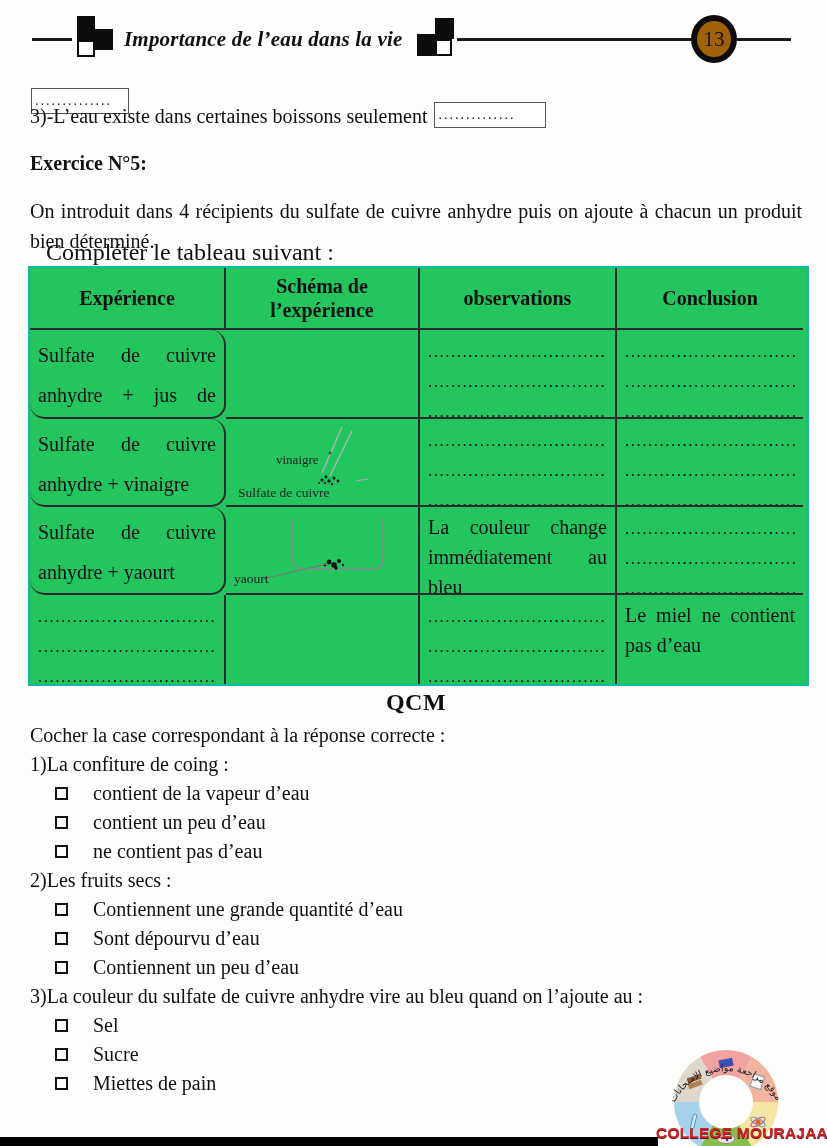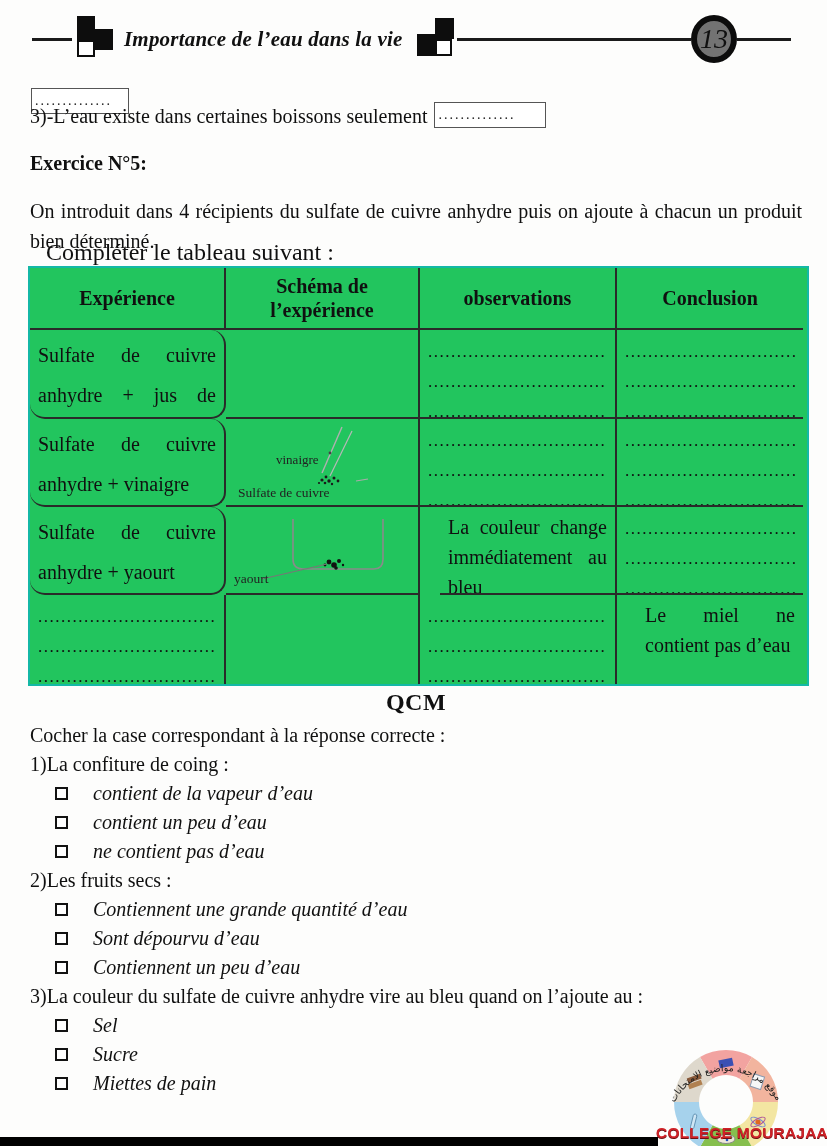--- a/index.html
+++ b/index.html
@@ -11,21 +11,21 @@
   
   .hdr{position:absolute;top:14px;left:0;right:0;height:50px;display:flex;align-items:center;}
   .hline{height:3px;background:#1b1b1b;}
   .hline.short{width:40px;margin-left:32px;}
   .checker{position:relative;width:42px;height:46px;flex:none;}
   .ck{position:absolute;background:#0d0d0d;}
   .ck.white{background:#fff;border:2px solid #0d0d0d;box-sizing:border-box;}
   .hdr-title{font-weight:bold;font-style:italic;font-size:21px;margin:0 12px 0 10px;white-space:nowrap;letter-spacing:.2px;}
   .hline.grow{flex:1;}
   .page-circle{flex:none;width:34px;height:36px;border:6px solid #0c0c0c;border-radius:50%;
-    display:flex;align-items:center;justify-content:center;font-size:28px;background:#737373;z-index:2;font-style:italic;}
+    display:flex;align-items:center;justify-content:center;font-size:21px;background:#a16207;z-index:2;}
   .hline.after{width:54px;margin-right:36px;}
   
   .q2{position:absolute;top:56px;left:30px;width:772px;font-size:20px;text-align:justify;text-align-last:justify;}
   .ansbox{border:1.5px solid #555;box-sizing:border-box;font-size:14px;letter-spacing:2px;color:#1d1d1d;
     padding:0 3px;overflow:hidden;white-space:nowrap;background:#fff;}
   .q2box{position:absolute;top:88px;left:31px;width:98px;height:26px;line-height:24px;}
   .q3row{position:absolute;top:102px;left:30px;display:flex;align-items:flex-end;font-size:20px;}
   .q3box{width:112px;height:26px;line-height:24px;margin-left:7px;}
   .ex5title{position:absolute;top:152px;left:30px;font-weight:bold;font-size:20px;}
   .ex5para{position:absolute;top:196px;left:30px;width:772px;font-size:20px;line-height:30px;text-align:justify;}
@@ -34,28 +34,28 @@
   .xtable{position:absolute;top:266px;left:28px;width:777px;border:2px solid #14b8a6;background:#22c55e;
     display:grid;grid-template-columns:196px 194px 197px 186px;grid-template-rows:62px 89px 88px 88px 89px;box-sizing:content-box;}
   .tc{border-right:2px solid #2a2a2a;border-bottom:2px solid #2a2a2a;box-sizing:border-box;
     padding:4px 8px;font-size:20px;overflow:hidden;position:relative;}
   .tc.lastcol{border-right:none;}
   .tc.lastrow{border-bottom:none;}
   .tc.th{display:flex;align-items:center;justify-content:center;text-align:center;font-weight:bold;line-height:24px;}
   .tc.exp{text-align:justify;line-height:40px;padding-top:5px;border-radius:15px;}
   .dotline{height:30px;line-height:32px;font-size:17px;letter-spacing:1.5px;white-space:nowrap;overflow:hidden;}
   .tc.dots{padding-top:6px;}
-  .tc.obs-text{line-height:30px;padding-top:5px;text-align:justify;margin-left:20px;}
+  .tc.obs-text{line-height:30px;padding-top:5px;text-align:justify;}
   .tc.schema{padding:0;}
   .tc.schema svg{display:block;}
   
   .qcm{position:absolute;top:688px;left:30px;width:772px;}
   .qcm-title{text-align:center;font-weight:bold;font-size:24px;height:33px;line-height:28px;letter-spacing:.5px;}
   .qcm-line{font-size:20px;height:29px;line-height:29px;white-space:nowrap;}
-  .opt{display:flex;align-items:center;height:29px;padding-left:25px;font-style:italic;}
+  .opt{display:flex;align-items:center;height:29px;padding-left:25px;}
   .cbx{width:13px;height:13px;border:2px solid #121212;box-sizing:border-box;margin-right:25px;flex:none;background:#fff;}
   .opt-label{font-size:20px;white-space:nowrap;}
   
   .footer-bar{position:absolute;left:0;bottom:0;width:658px;height:9px;background:#000;}
   .logo{position:absolute;left:648px;top:1040px;width:156px;height:106px;}
   .site-text{position:absolute;left:656px;top:1124px;width:171px;
     font-family:"Liberation Sans",sans-serif;font-weight:bold;font-size:15.5px;letter-spacing:.2px;
     color:#cf2127;text-shadow:0 1px 0 #6e1013;white-space:nowrap;}
 </style>
 </head>

